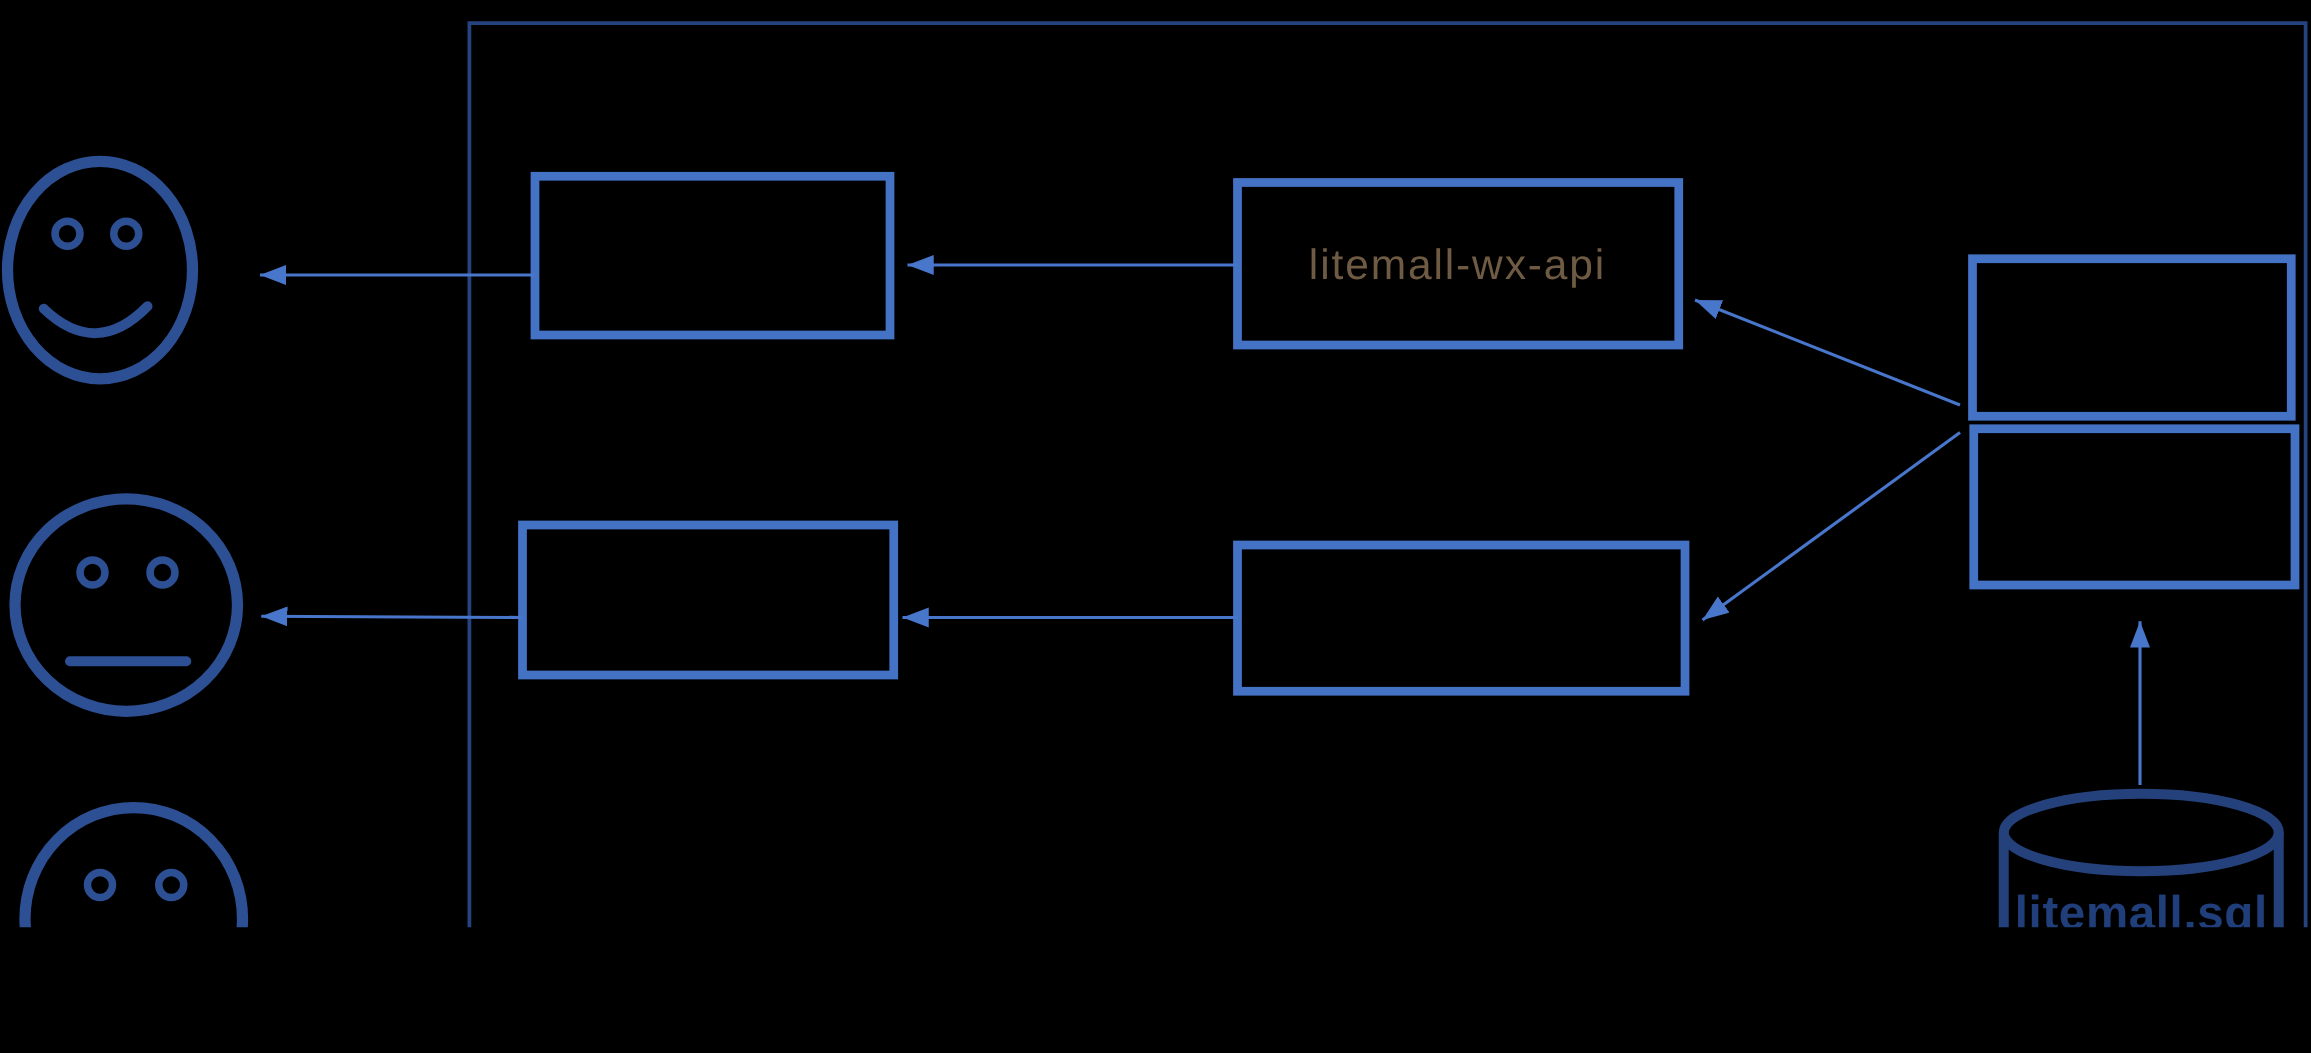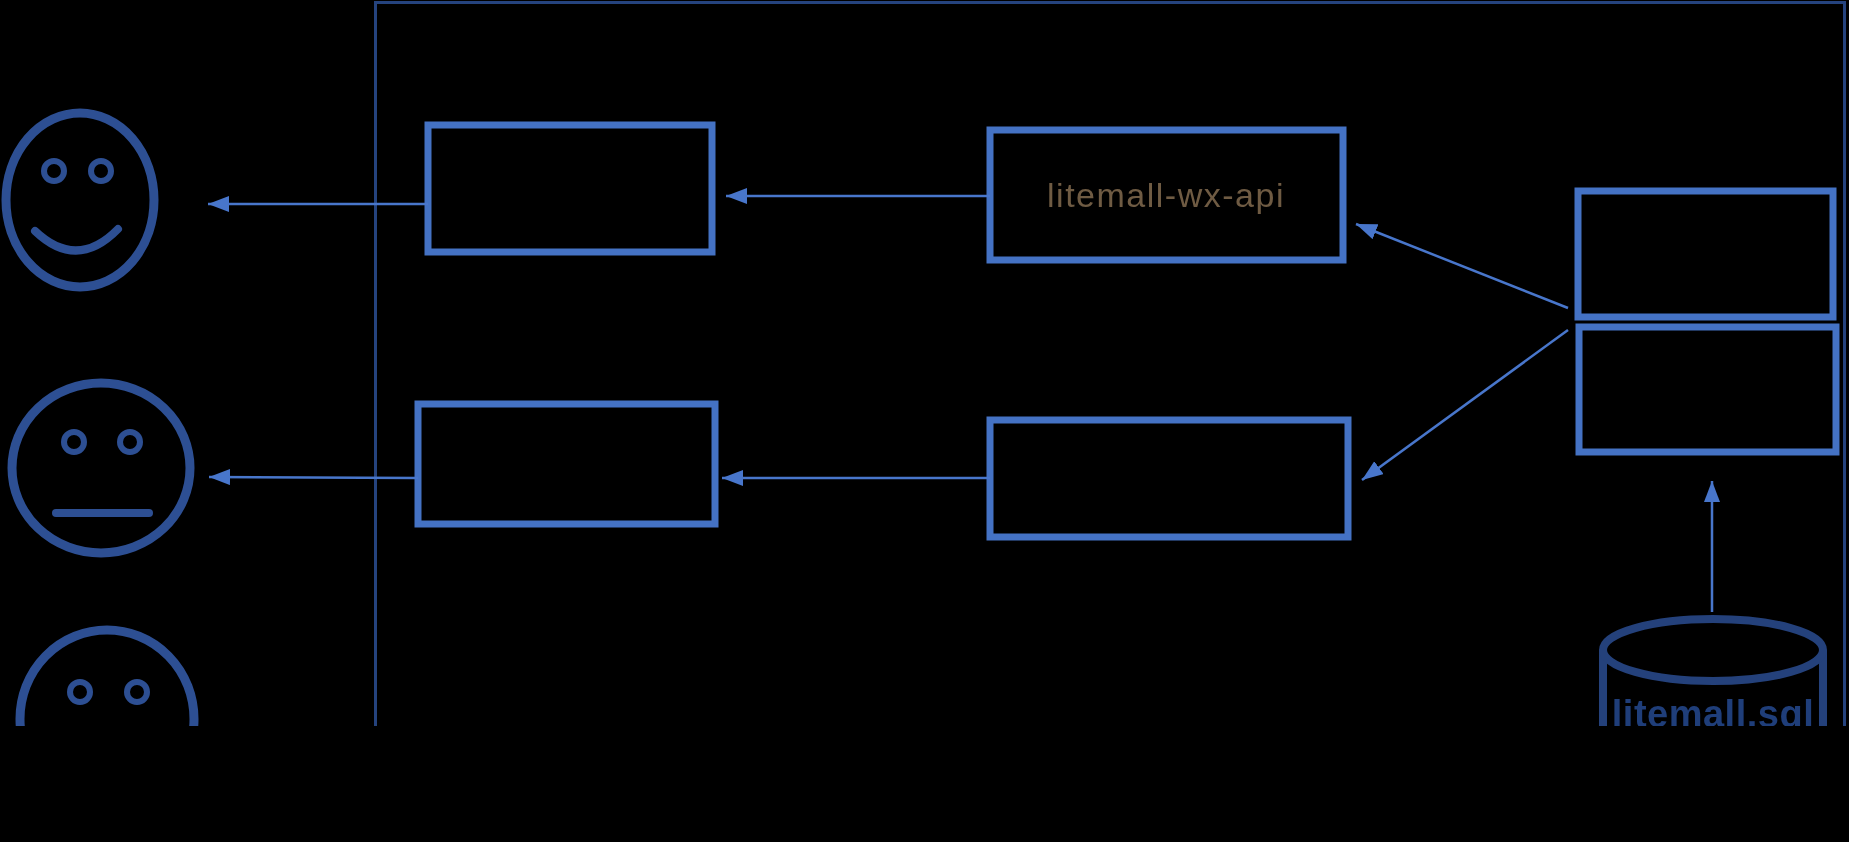--- a/index.html
+++ b/index.html
@@ -6,21 +6,21 @@
     --background:#000000;
     --accent_blue:#4472C4;
     --arrow_blue:#4876CB;
     --face_blue:#2D4F93;
     --cylinder_blue:#24417B;
     --container_border_blue:#25437E;
     --wx_api_text_brown:#6F5B43;
     --sql_text_navy:#1F3E7A;
   }
   html,body{margin:0;padding:0;background:var(--background);}
-  .stage{width:1849px;height:726px;position:relative;background:var(--background);overflow:hidden;}
+  .stage{width:1849px;height:726px;position:relative;background:var(--background);overflow:hidden;margin-top:16px;}
   svg{display:block;}
   .container-rect{fill:none;stroke:var(--container_border_blue);stroke-width:3;}
   .box{fill:none;stroke:var(--accent_blue);stroke-width:7;}
   .face{fill:none;stroke:var(--face_blue);stroke-width:9;}
   .eye{fill:none;stroke:var(--face_blue);stroke-width:6;}
   .mouth{fill:none;stroke:var(--face_blue);stroke-width:8;stroke-linecap:round;}
   .arrow{stroke:var(--arrow_blue);stroke-width:2.5;fill:none;}
   .arrowhead{fill:var(--arrow_blue);stroke:none;}
   .cyl{fill:none;stroke:var(--cylinder_blue);stroke-width:8;}
   .wx-text{fill:var(--wx_api_text_brown);font-family:"Liberation Sans",sans-serif;font-size:34px;font-weight:300;letter-spacing:1.5px;text-anchor:middle;}

